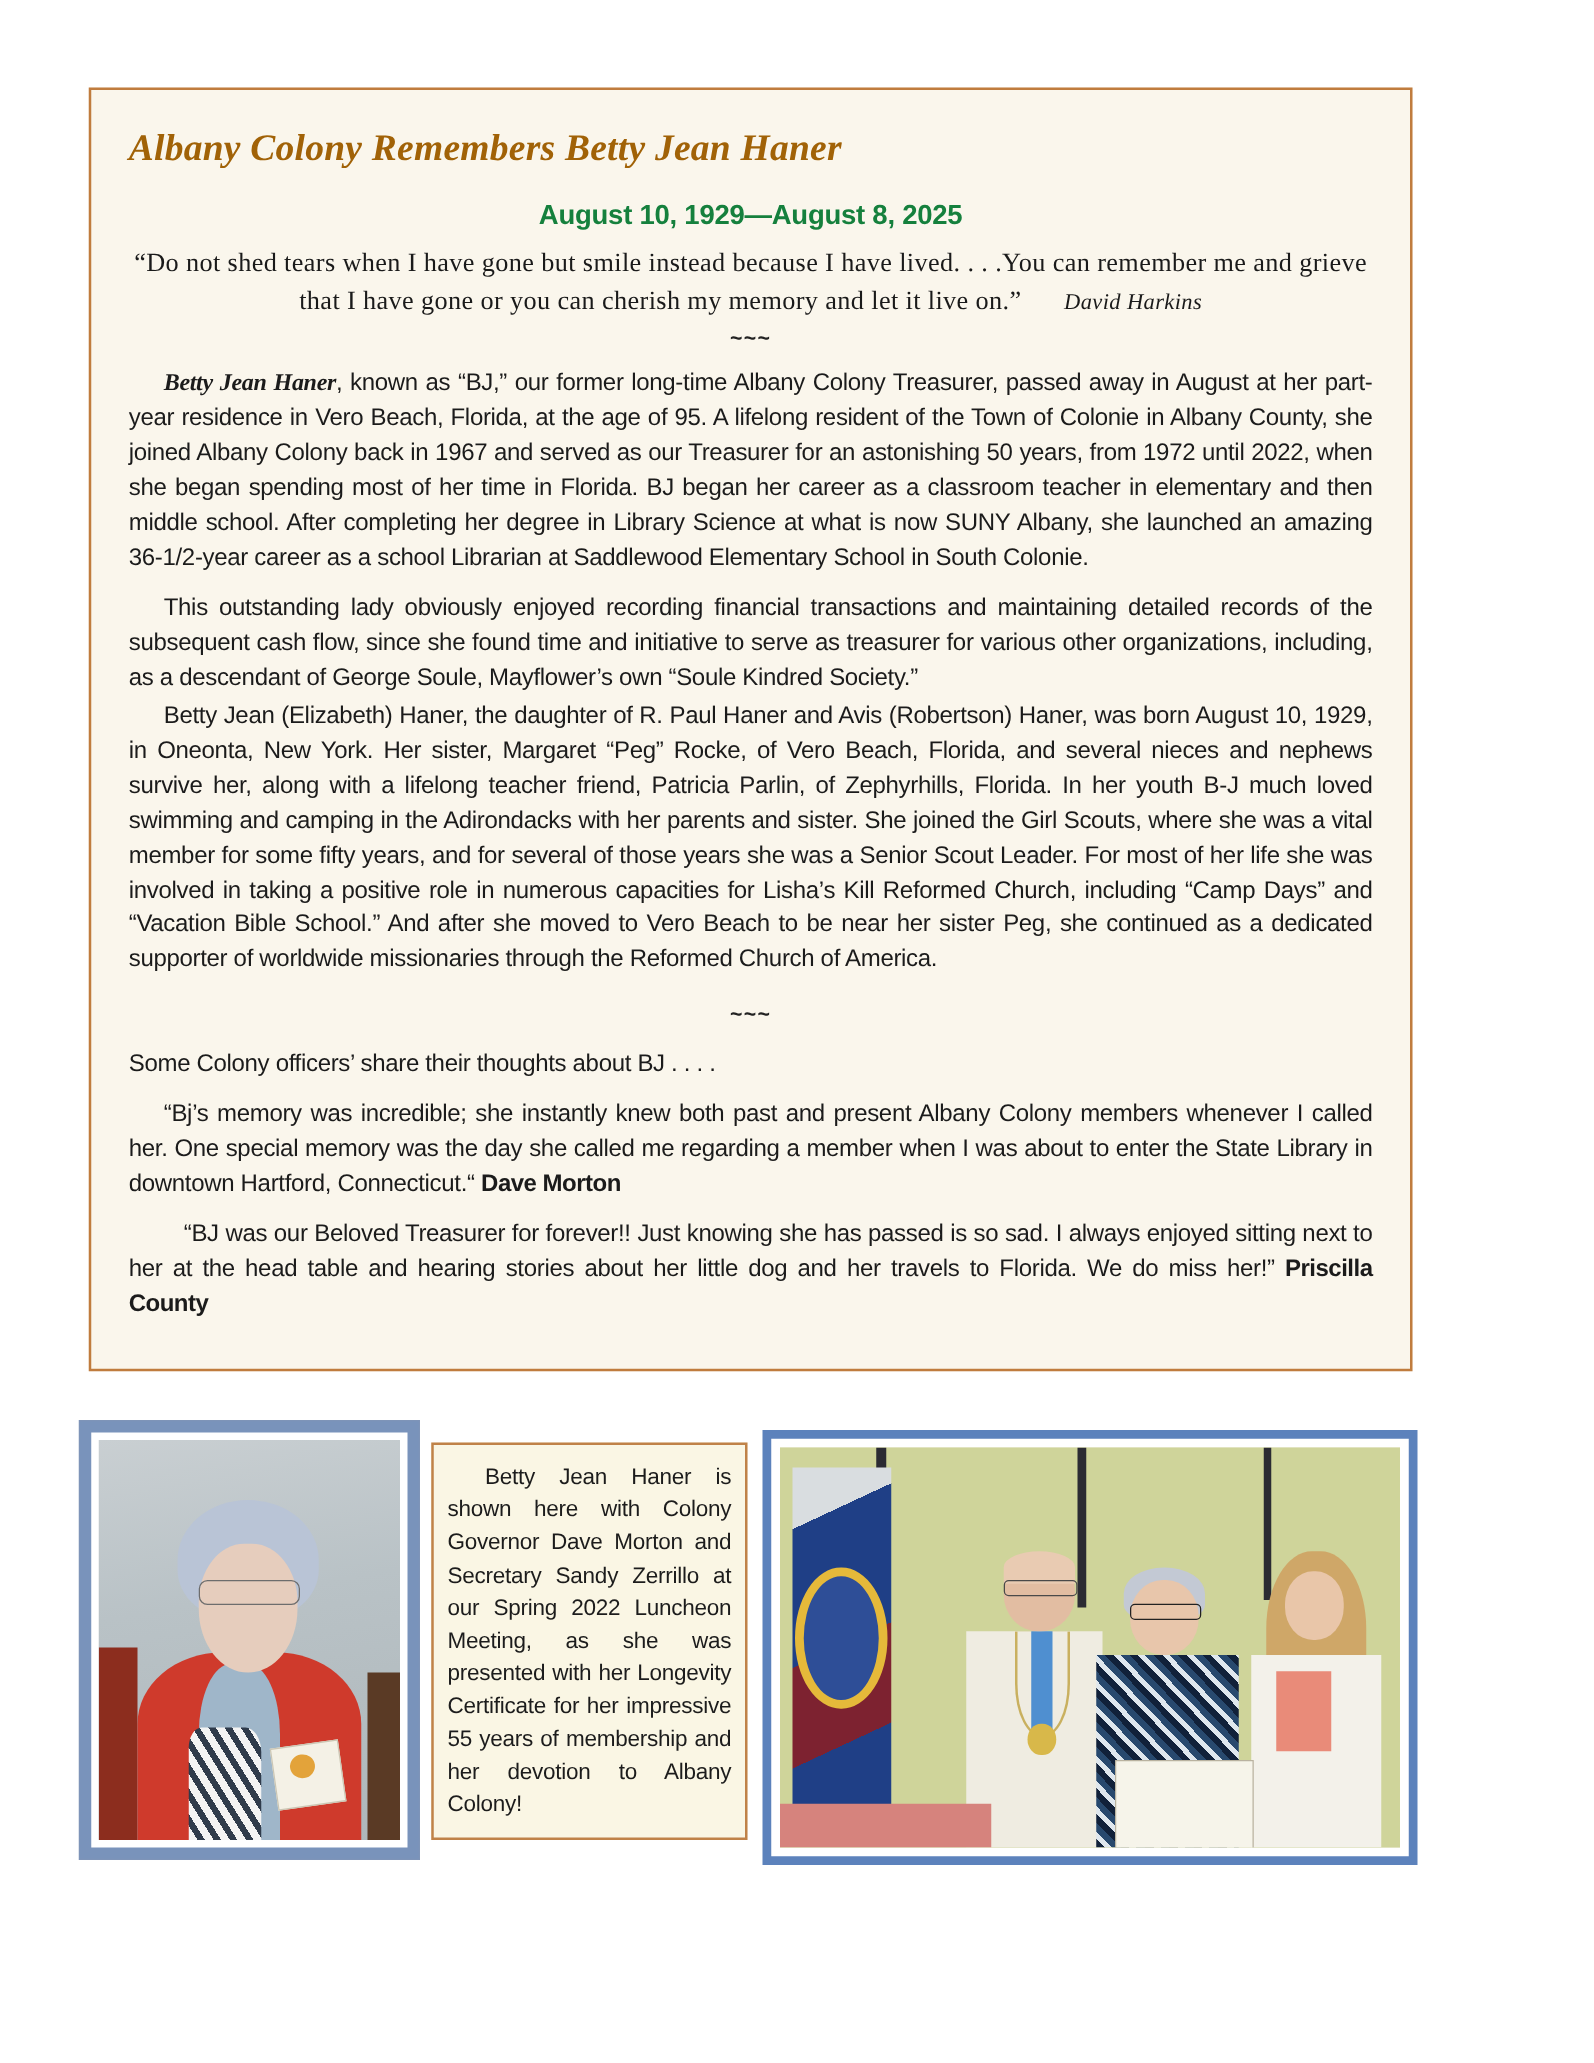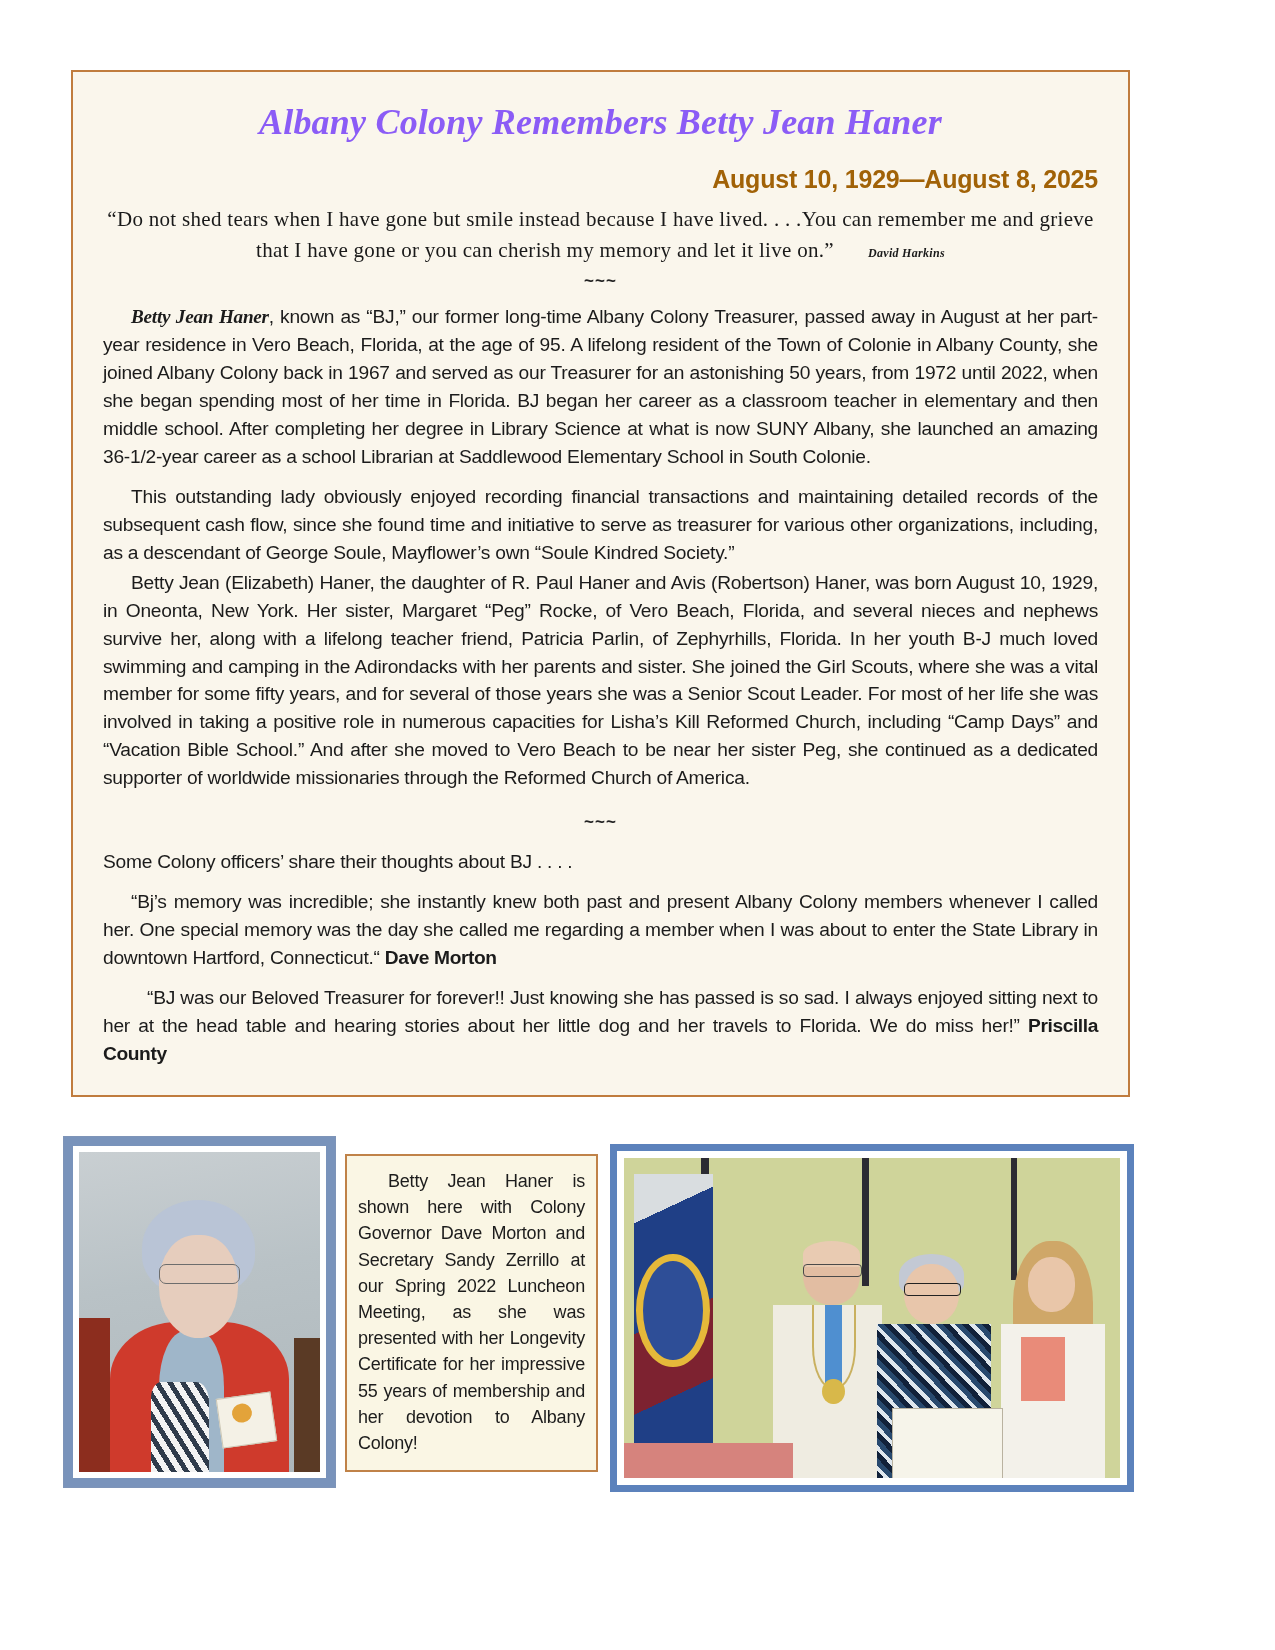--- a/index.html
+++ b/index.html
@@ -23,55 +23,54 @@
     top: 70px;
     width: 1059px;
     height: 1027px;
     box-sizing: border-box;
     border: 2px solid #c07c3e;
     background: #faf6ec;
     padding: 18px 30px 10px 30px;
   }
 
   .headline {
-    text-align: center;
+    text-align: left;
     font-family: "Liberation Serif", serif;
     font-weight: bold;
     font-style: italic;
-    font-size: 36px;
+    font-size: 30px;
     letter-spacing: 0.2px;
-    color: #8b5cf6;
+    color: #a16207;
     margin: 12px 0 0 0;
     line-height: 1.15;
   }
 
   .dates {
-    text-align: right;
+    text-align: center;
     font-weight: bold;
-    font-size: 25px;
+    font-size: 22px;
     margin-top: 22px;
     letter-spacing: -0.2px;
-    color: #a16207;
+    color: #15803d;
   }
 
   .epitaph {
     text-align: center;
     font-family: "Liberation Serif", serif;
     font-size: 21px;
     line-height: 1.45;
     margin-top: 10px;
     color: #1a1a1a;
     letter-spacing: 0.3px;
   }
   .epitaph .attrib {
     font-style: italic;
-    font-size: 12px;
+    font-size: 18px;
     padding-left: 34px;
     white-space: nowrap;
-    font-weight: bold;
   }
 
   .squiggle {
     text-align: center;
     font-size: 17px;
     font-weight: bold;
     letter-spacing: 1px;
     margin-top: 6px;
     color: #222;
   }

